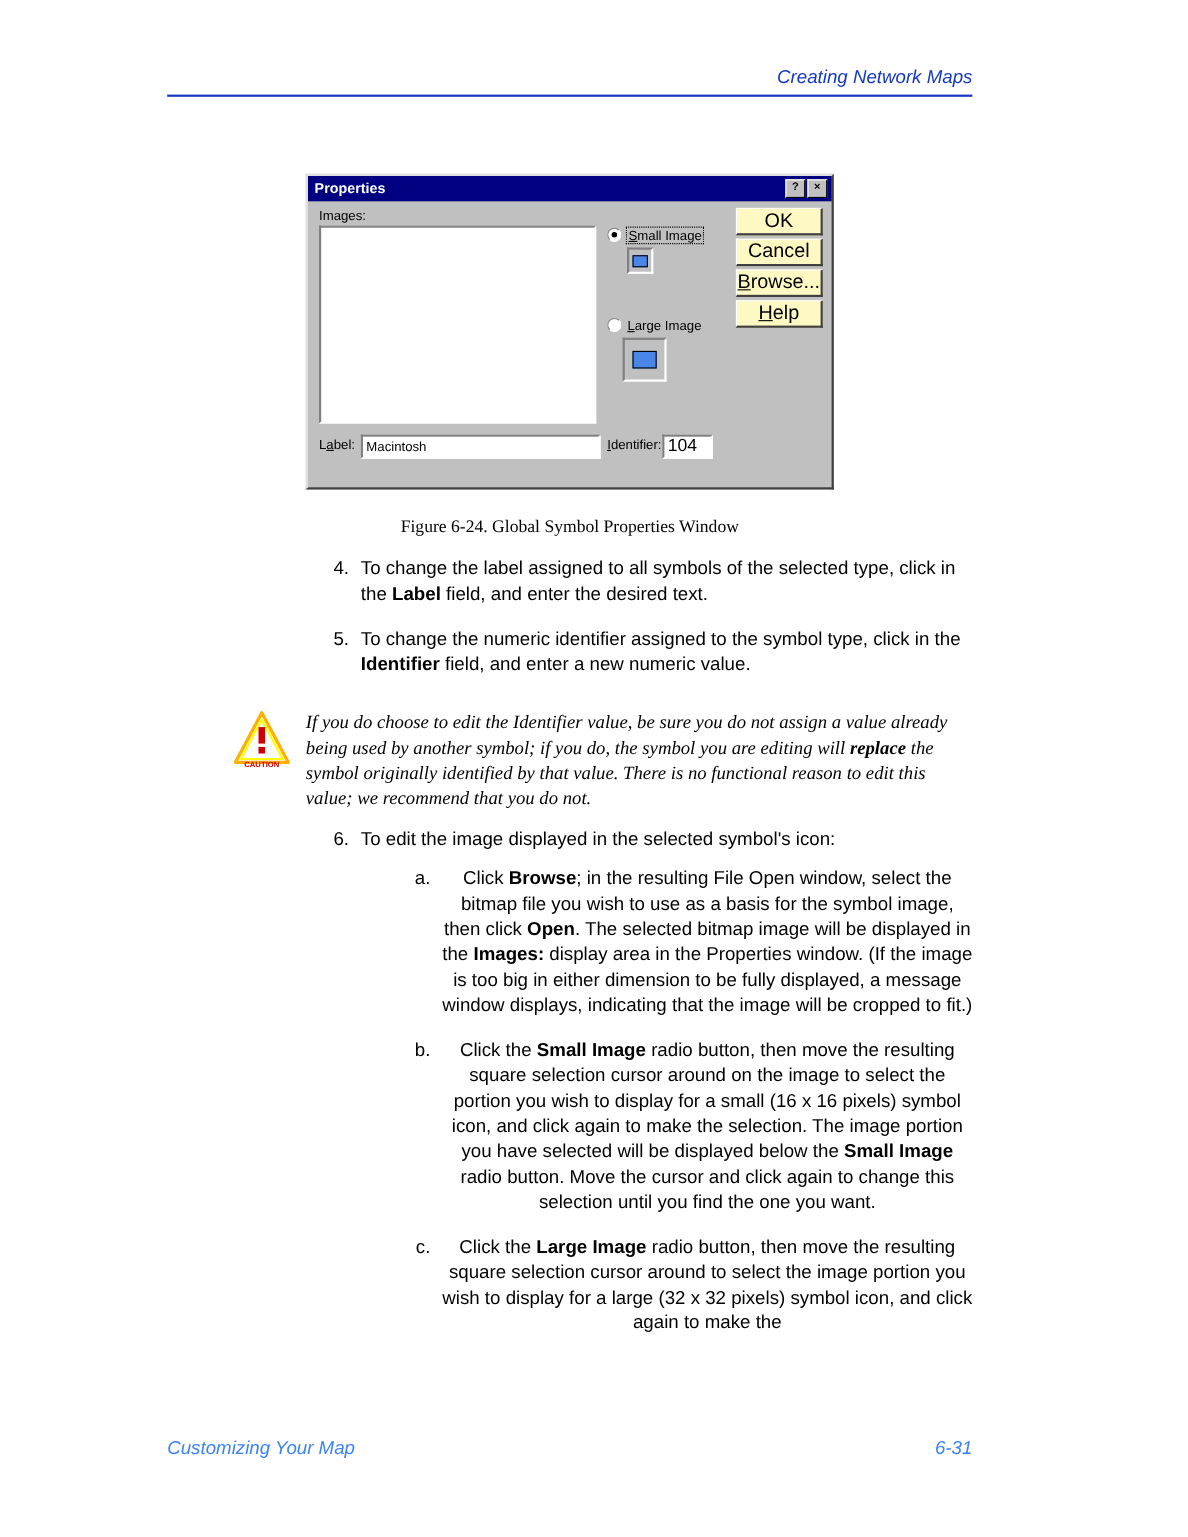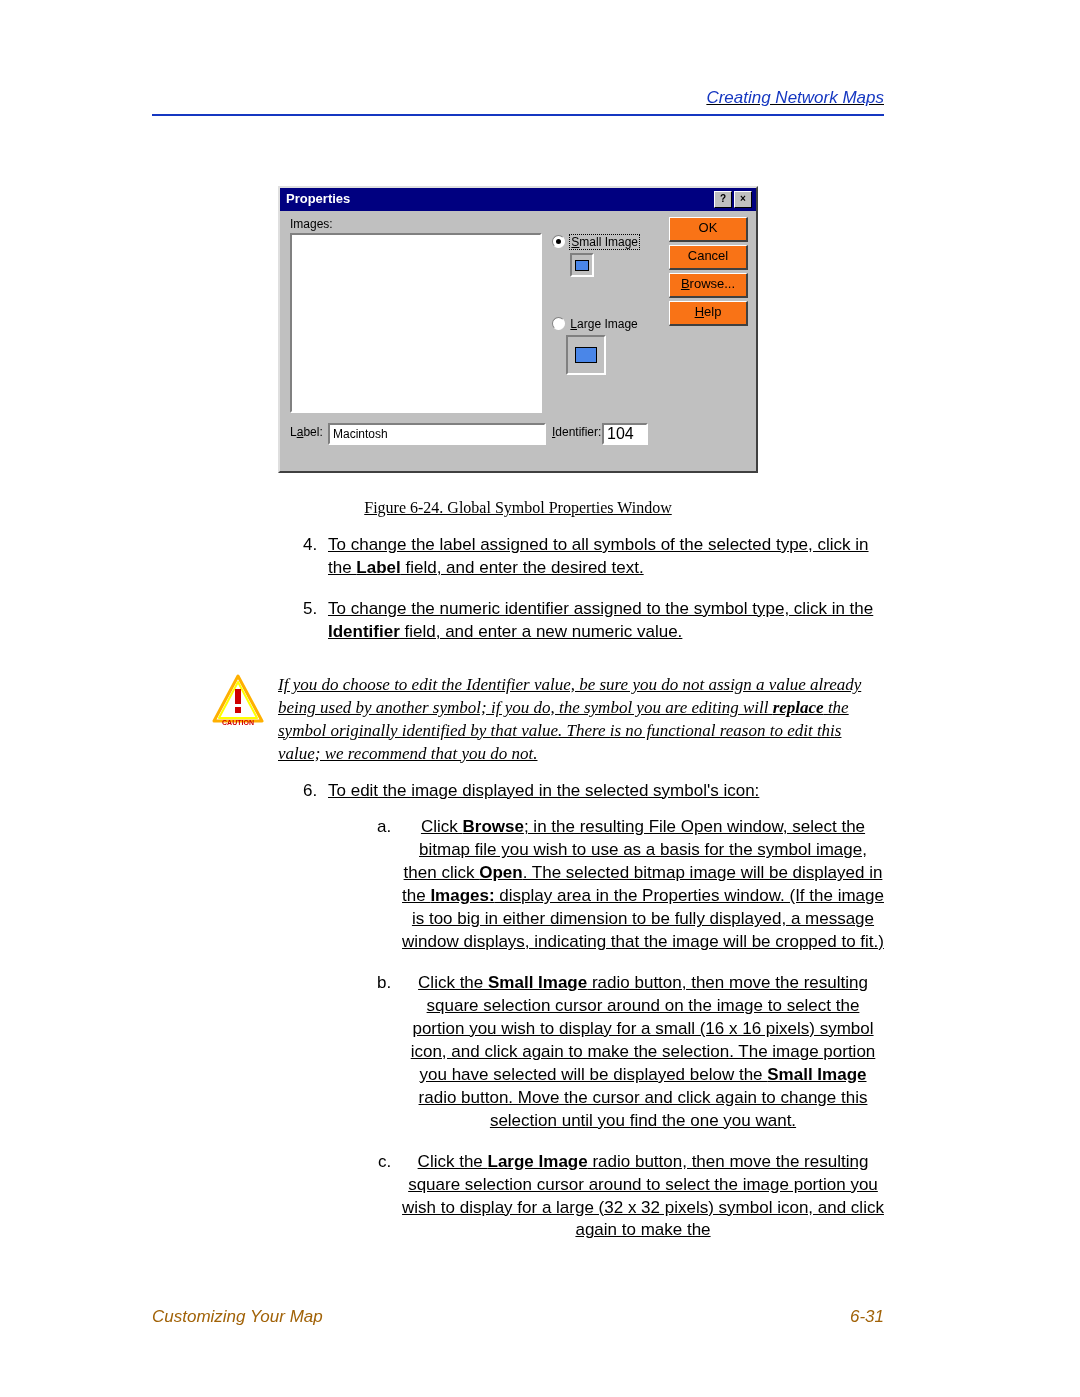--- a/index.html
+++ b/index.html
@@ -9,24 +9,23 @@
     height: 1397px;
     background: #ffffff;
     font-family: "Helvetica", "Arial", sans-serif;
     color: #000;
   }
   .page {
     position: relative;
     box-sizing: border-box;
     width: 1036px;
     height: 1397px;
-    padding: 88px 148px 0 148px; 
+    padding: 60px 148px 0 148px; 
     padding-left: 152px;
     padding-right: 152px;
-    text-decoration: underline;
   }
   .header-right {
     text-align: right;
     font-style: italic;
     color: #1537c1;
     font-size: 17px;
     padding-bottom: 6px;
   }
   .header-rule {
     border-top: 2px solid #1537c1;
@@ -185,26 +184,26 @@
     border-right:2px solid #fff;
     border-bottom:2px solid #fff;
     padding:1px 3px;
     font-size:16px;
     line-height:16px;
   }
   .win-btn {
     position:absolute;
     width: 76px;
     height: 22px;
-    background:#f97316;
+    background:#fef9c3;
     border-top:1px solid #fff;
     border-left:1px solid #fff;
     border-right:2px solid #404040;
     border-bottom:2px solid #404040;
-    font-size:13px;
+    font-size:18px;
     text-align:center;
     line-height:20px;
     right: 8px;
   }
   .win-btn.ok     { top: 6px; }
   .win-btn.cancel { top: 34px; }
   .win-btn.browse { top: 62px; }
   .win-btn.help   { top: 90px; }
 
   .figure-caption {
@@ -253,21 +252,21 @@
     margin-right: 0px;
   }
   .caution-text .replace { font-weight: bold; font-style: italic; }
 
   .footer {
     position: absolute;
     left: 152px;
     right: 152px;
     bottom: 70px;
     font-style: italic;
-    color: #a16207;
+    color: #3b82f6;
     font-size: 17px;
     display: flex;
     justify-content: space-between;
   }
 </style>
 </head>
 <body>
 
 <div class="page">
 

